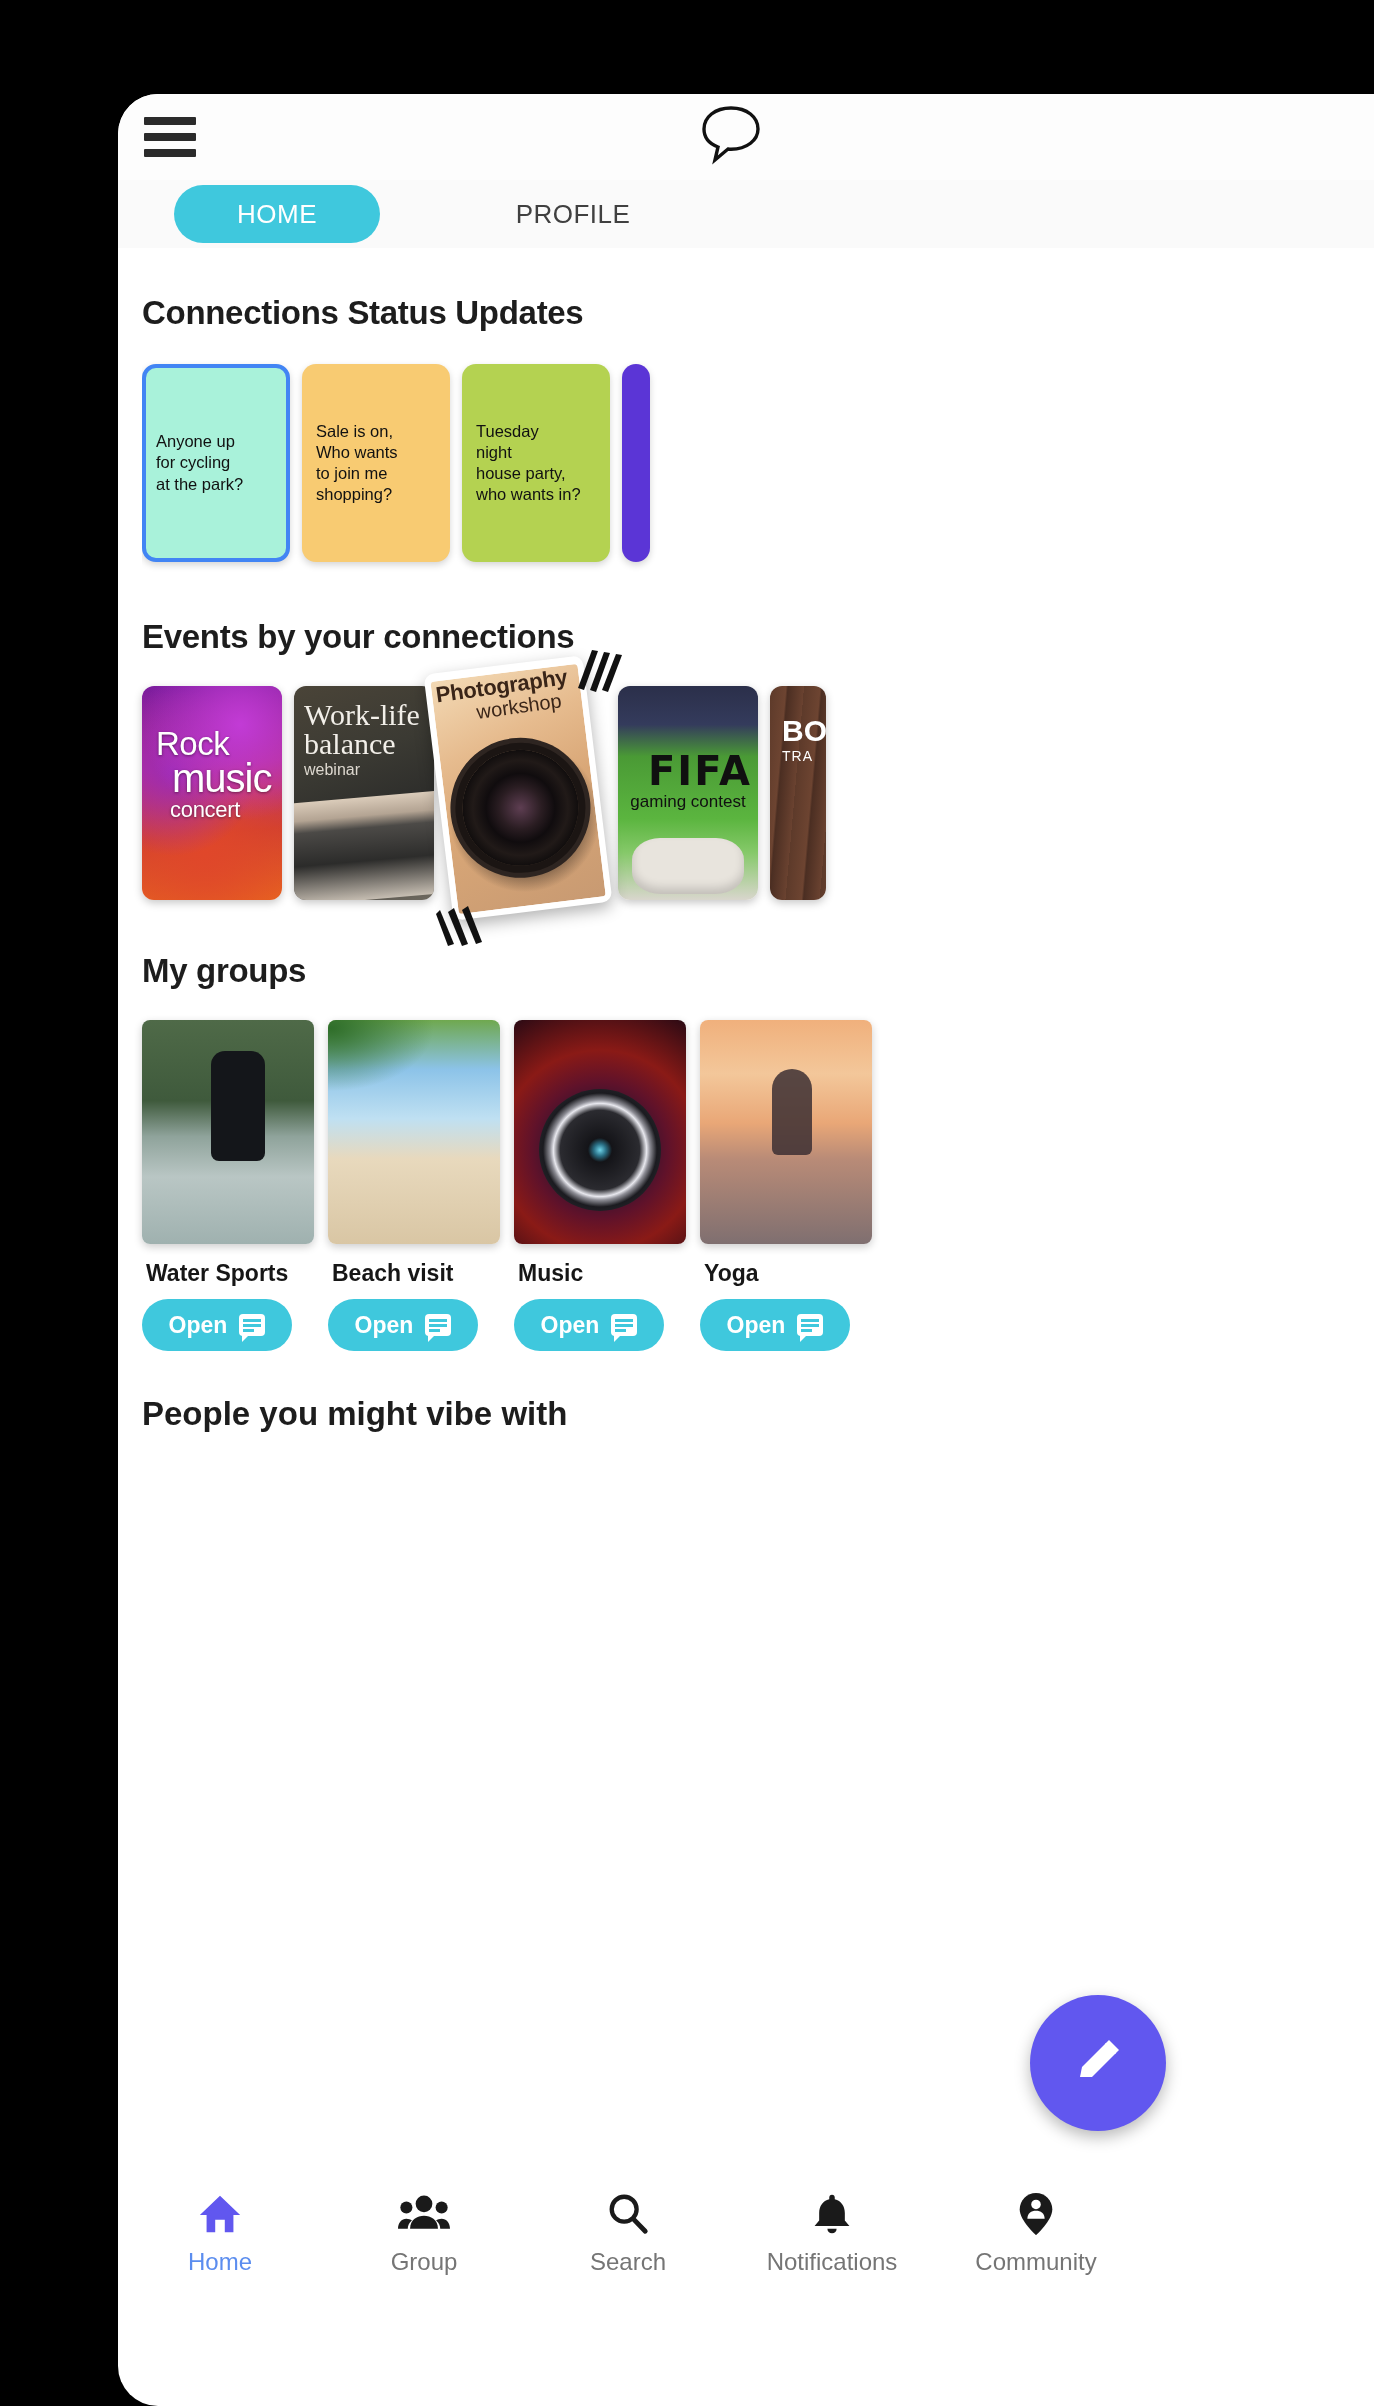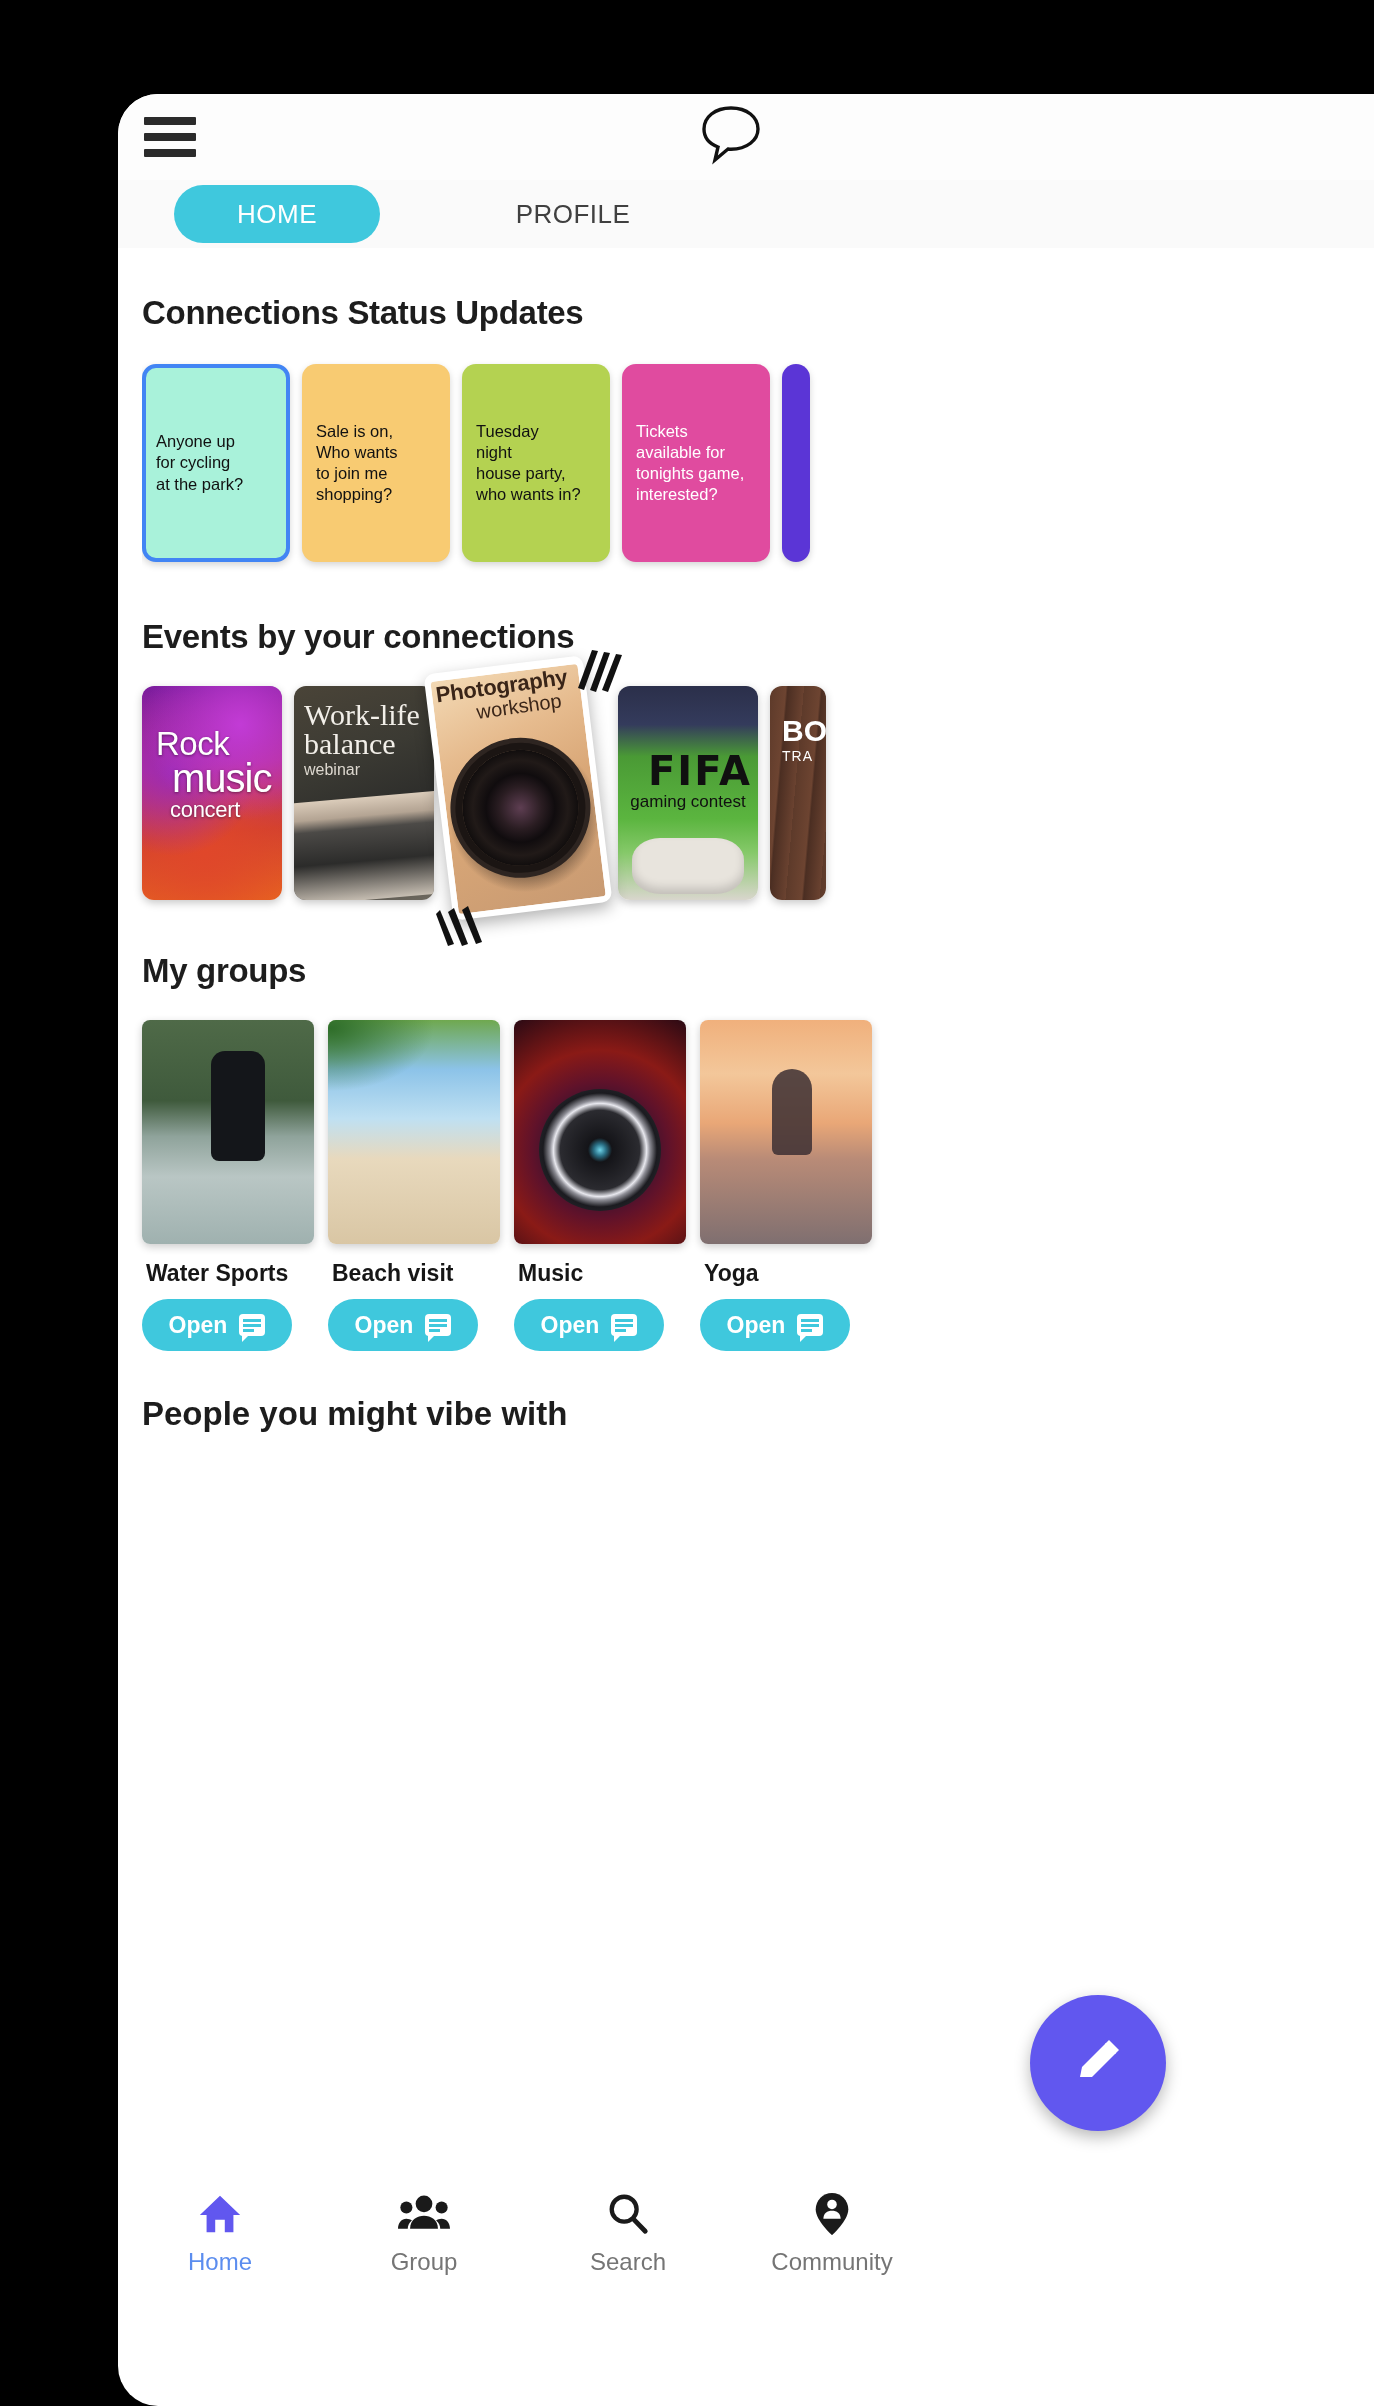--- a/index.html
+++ b/index.html
@@ -229,24 +229,20 @@
 for cycling
 at the park?</div>
         <div class="status-card" style="background:#f8cb72;">Sale is on,
 Who wants
 to join me
 shopping?</div>
         <div class="status-card" style="background:#b4d251;">Tuesday
 night
 house party,
 who wants in?</div>
-        <div class="status-card light-text" style="background:#e04b9f;">Tickets
-available for
-tonights game,
-interested?</div>
         <div class="status-card clipped light-text" style="background:#5b35d6;"></div>
       </div>
     </div>
 
     <div class="section">
       <div class="sec-head">
         <div class="sec-title">Events by your connections</div>
 
       </div>
 
@@ -436,20 +432,29 @@
     <div class="nav-item">
       <div class="nav-ico">
         <svg viewBox="0 0 48 48" width="46" height="46">
           <circle cx="20" cy="19" r="13" fill="none" stroke="#1a1a1a" stroke-width="4.5"></circle>
           <line x1="29.5" y1="29" x2="42" y2="42" stroke="#1a1a1a" stroke-width="5" stroke-linecap="round"></line>
         </svg>
       </div>
       <div class="nav-label">Search</div>
     </div>
 
+    <div class="nav-item">
+      <div class="nav-ico">
+        <svg viewBox="0 0 48 48" width="44" height="44">
+          <path d="M24 3 C22 3 21 4.4 21 6 L21 8 C14 9.6 10 15.6 10 23 L10 31 L5 37 L43 37 L38 31 L38 23 C38 15.6 34 9.6 27 8 L27 6 C27 4.4 26 3 24 3 Z" fill="#1a1a1a"></path>
+          <path d="M19 40 C19 43 21 45 24 45 C27 45 29 43 29 40 Z" fill="#1a1a1a"></path>
+        </svg>
+      </div>
+      <div class="nav-label">Notifications</div>
+    </div>
 
     <div class="nav-item">
       <div class="nav-ico">
         <svg viewBox="0 0 40 48" width="42" height="46">
           <path d="M20 2 C10.6 2 3 9.6 3 19 C3 31 20 46 20 46 C20 46 37 31 37 19 C37 9.6 29.4 2 20 2 Z" fill="#1a1a1a"></path>
           <circle cx="20" cy="14" r="5" fill="#ffffff"></circle>
           <path d="M11 29 C11 23 15 20.5 20 20.5 C25 20.5 29 23 29 29 Z" fill="#ffffff"></path>
         </svg>
       </div>
       <div class="nav-label">Community</div>

